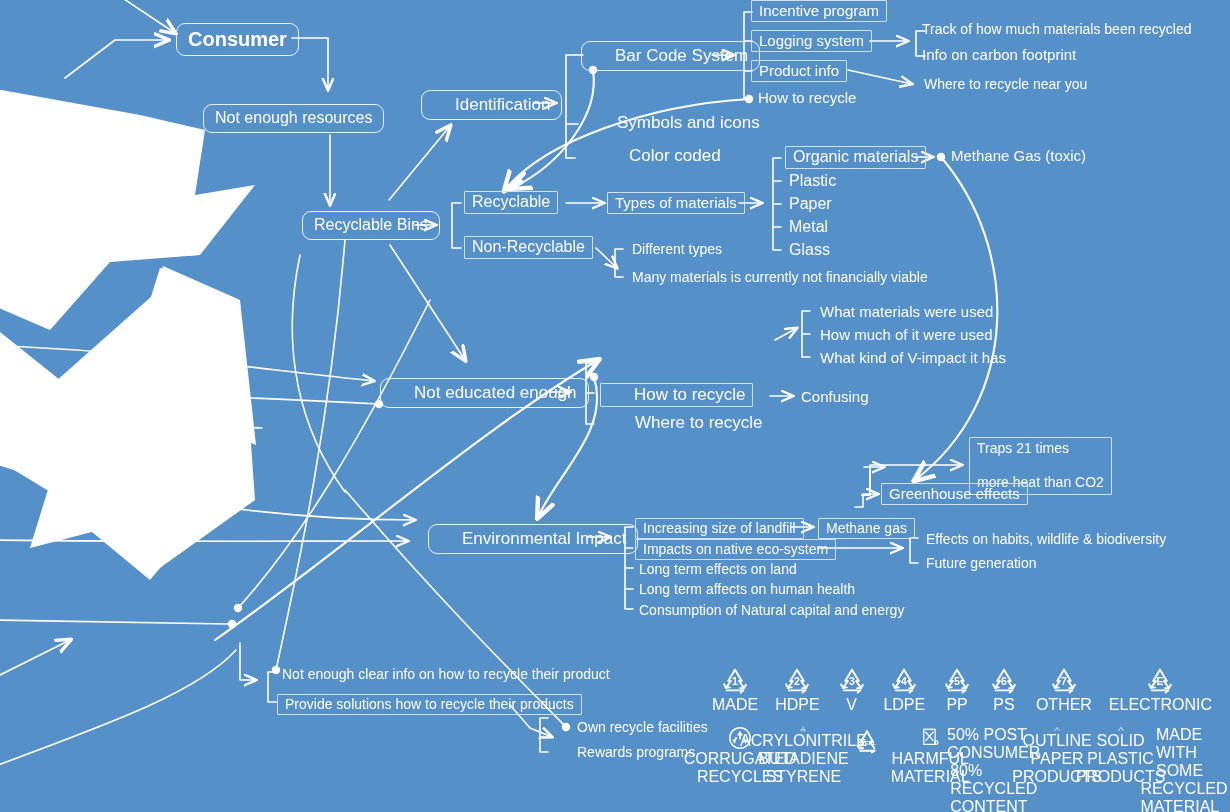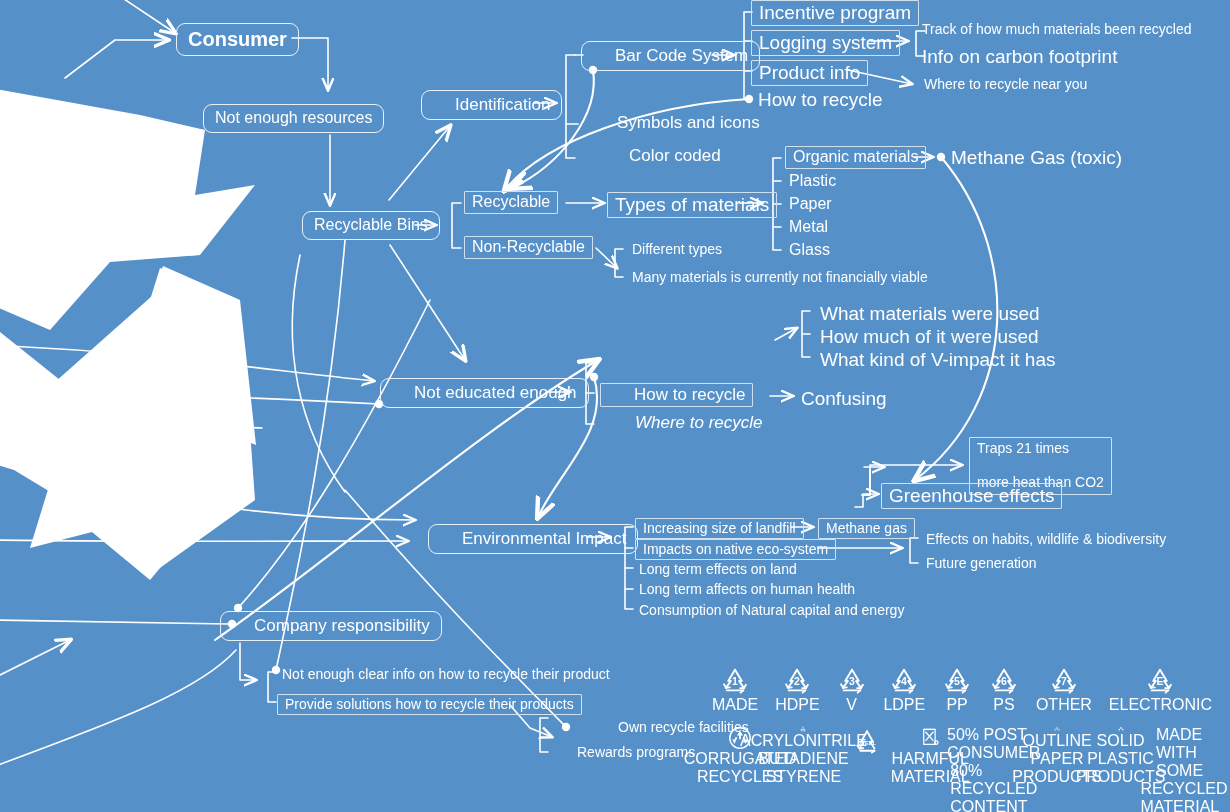--- a/index.html
+++ b/index.html
@@ -33,21 +33,21 @@
   .rect{
     border:1.2px solid #cfe0ef;
     border-radius:1px;
     padding:2px 7px 3px 7px;
     background:transparent;
   }
   .plain{padding:1px 2px;}
   .f20{font-size:20px;}
   .f17{font-size:17px;padding-left:33px;}
   .f16{font-size:16px;}
-  .f15{font-size:19px;}
+  .f15{font-size:15px;}
   .f14{font-size:14px;}
   .bold{font-weight:bold;}
   .symwrap{display:flex;flex-direction:column;align-items:center;}
 </style>
 </head>
 <body>
 
 <div id="stage">
 
   <svg class="layer" viewBox="0 0 1230 812">
@@ -275,21 +275,21 @@
     <span class="plain f14 txt">Many materials is currently not financially viable</span>
   </div>
 
   <div class="node" style="left:380px;top:378px;">
     <span class="pill f17 txt">Not educated enough</span>
   </div>
 
   <div class="node" style="left:600px;top:383px;">
     <span class="rect f17 txt">How to recycle</span>
   </div>
-  <div class="node" style="left:602px;top:413px;font-style:italic;">
+  <div class="node" style="left:602px;top:413px;">
     <span class="plain f17 txt">Where to recycle</span>
   </div>
 
   <div class="node" style="left:818px;top:303px;">
     <span class="plain f15 txt">What materials were used</span>
   </div>
   <div class="node" style="left:818px;top:326px;">
     <span class="plain f15 txt">How much of it were used</span>
   </div>
   <div class="node" style="left:818px;top:349px;">
@@ -335,32 +335,29 @@
     <span class="rect f14 txt">Methane gas</span>
   </div>
 
   <div class="node" style="left:924px;top:531px;">
     <span class="plain f14 txt">Effects on habits, wildlife &amp; biodiversity</span>
   </div>
   <div class="node" style="left:924px;top:555px;">
     <span class="plain f14 txt">Future generation</span>
   </div>
 
-  <div class="node" style="left:220px;top:611px;">
-    <span class="pill f17 txt">Company responsibility</span>
-  </div>
 
   <div class="node" style="left:280px;top:666px;">
     <span class="plain f14 txt">Not enough clear info on how to recycle their product</span>
   </div>
   <div class="node" style="left:277px;top:694px;">
     <span class="rect f14 txt">Provide solutions how to recycle their products</span>
   </div>
 
-  <div class="node" style="left:575px;top:719px;margin-left:41px;">
+  <div class="node" style="left:575px;top:719px;">
     <span class="plain f14 txt">Own recycle facilities</span>
   </div>
   <div class="node" style="left:575px;top:744px;">
     <span class="plain f14 txt">Rewards programs</span>
   </div>
 
   <div id="sym-row1" style="position: absolute; left: 712px; top: 666px; width: 500px; height: 50px; display: flex; justify-content: space-between;">
       <div class="symwrap">
     <svg width="30" height="30" viewBox="0 0 40 40">
     <g fill="none" stroke="#ffffff" stroke-width="2.6" stroke-linecap="round" stroke-linejoin="round">

